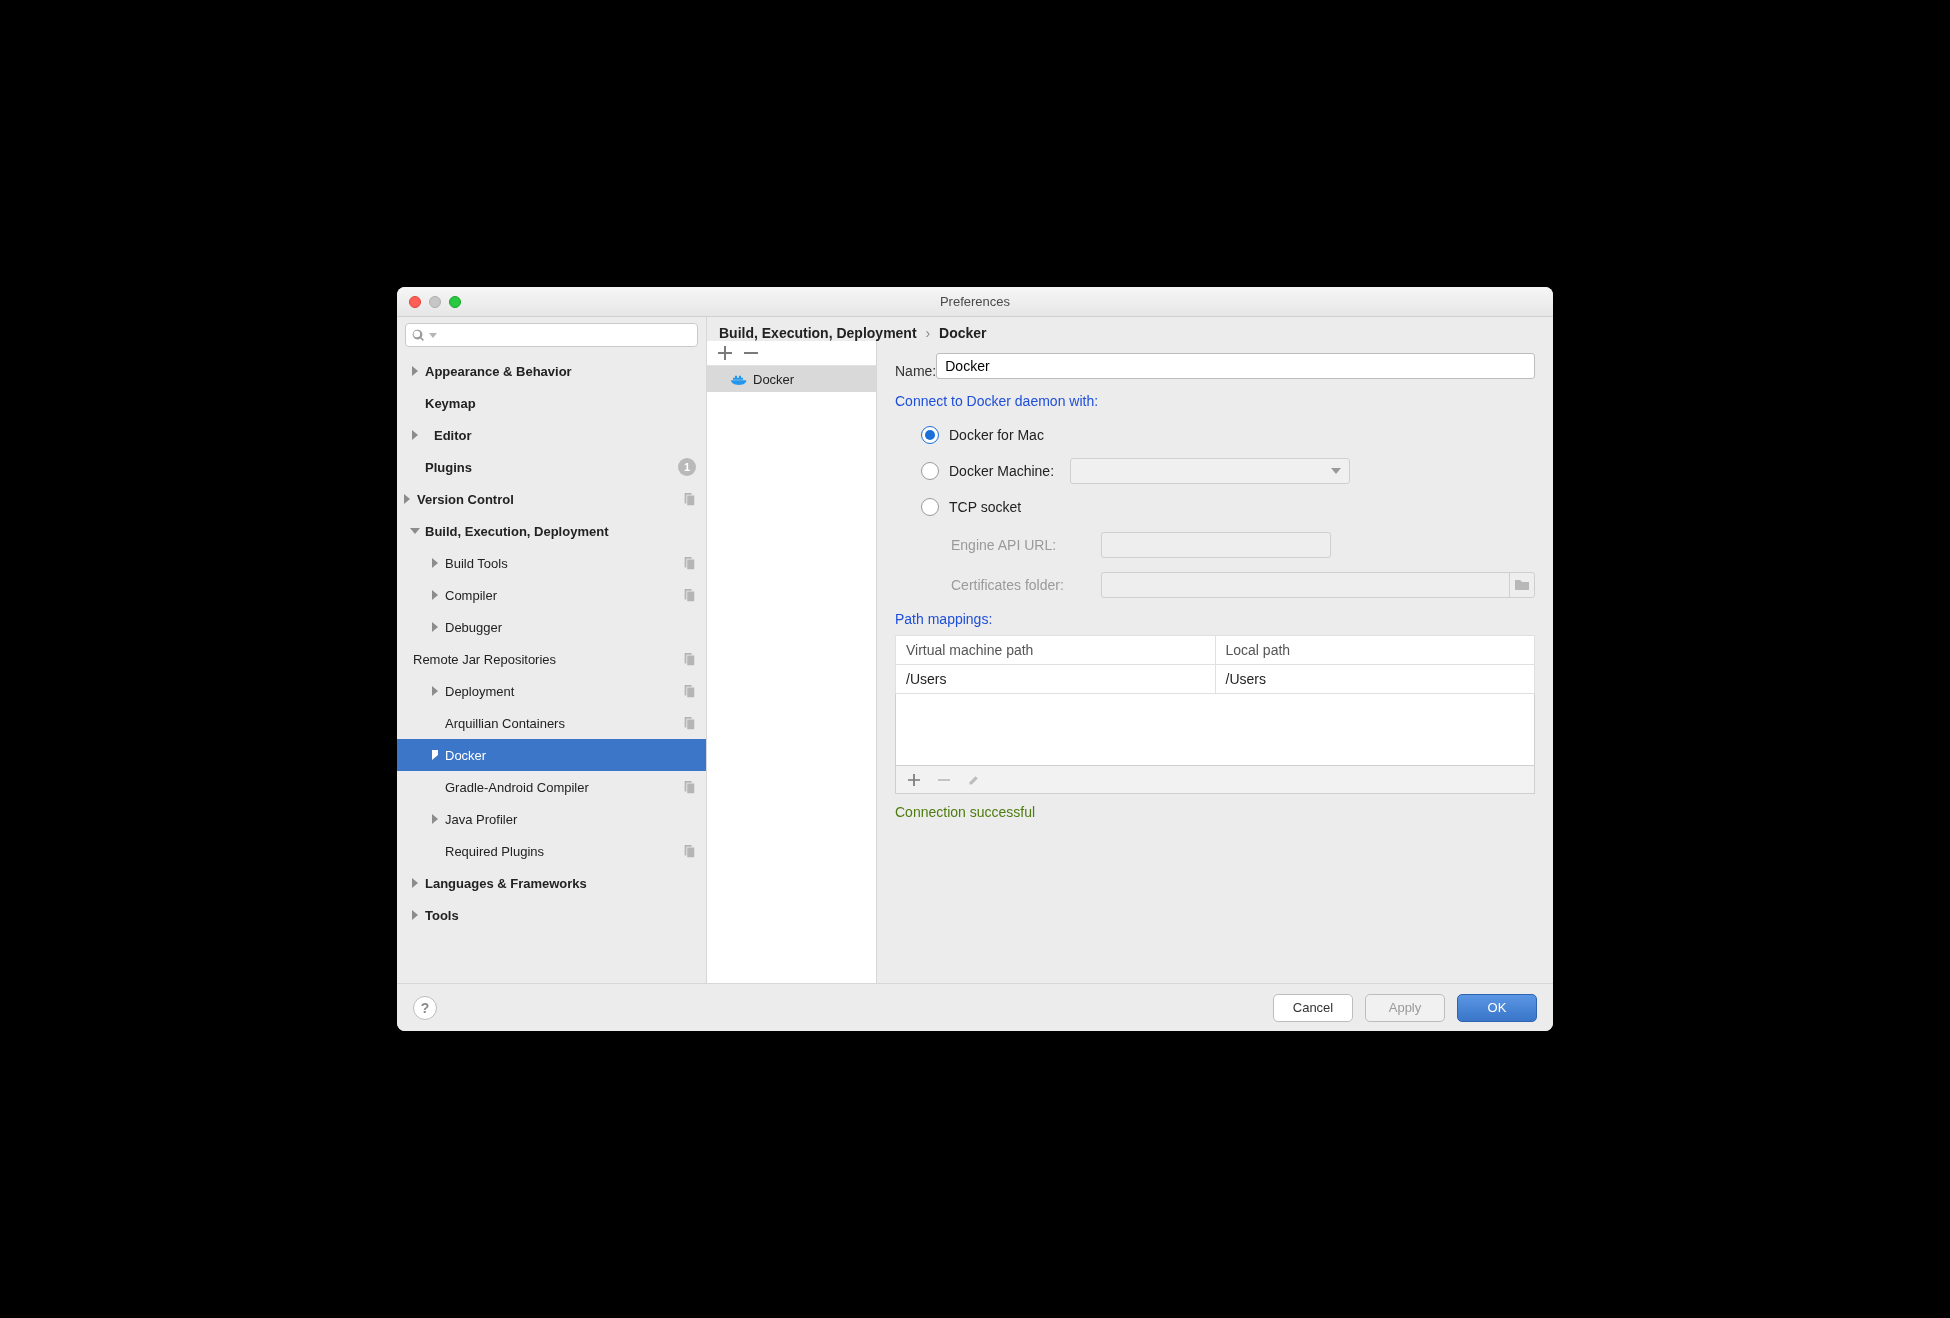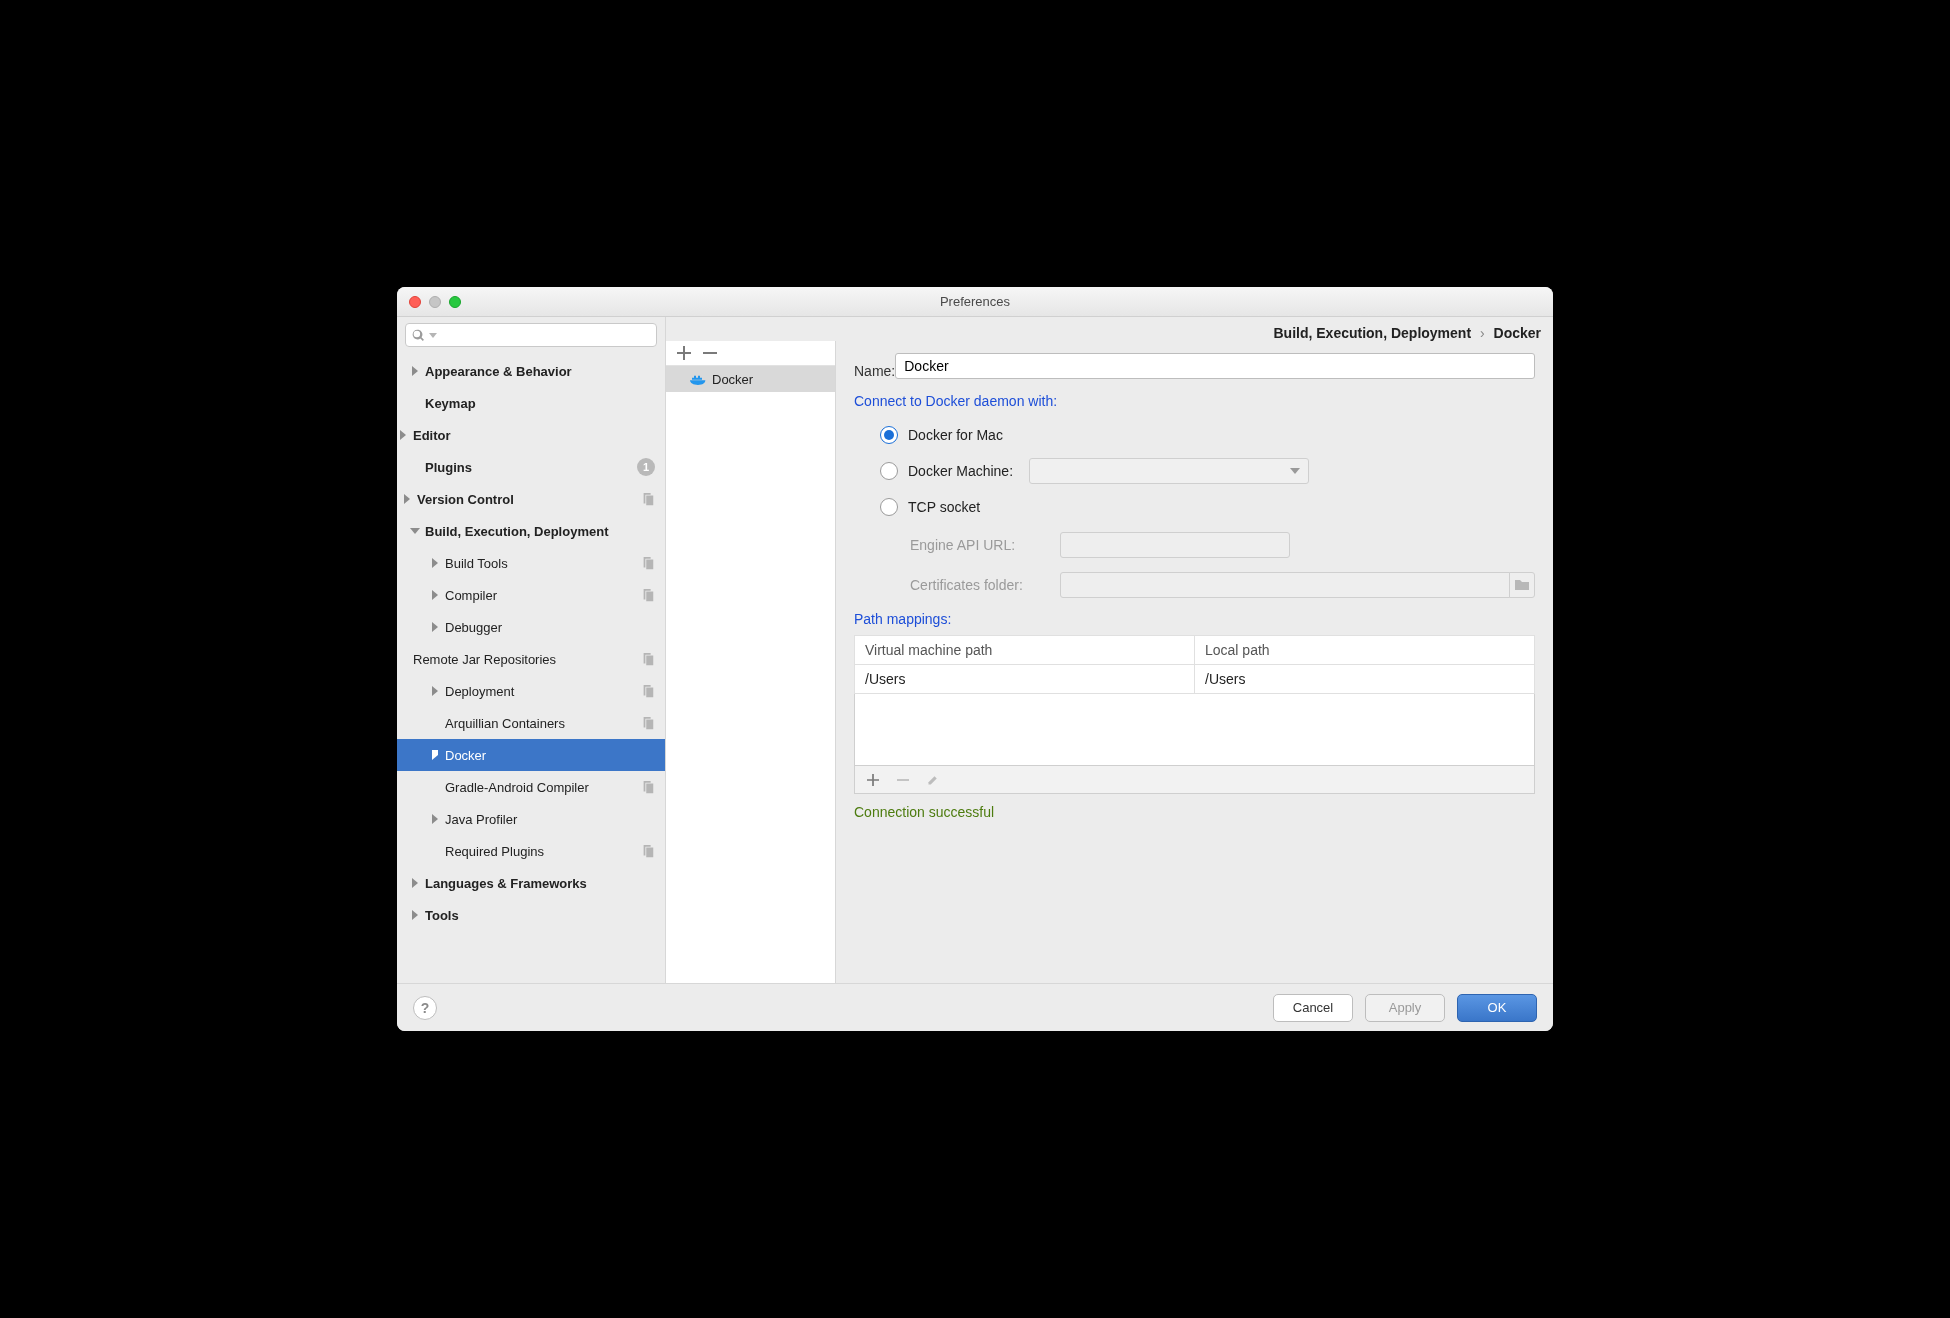--- a/index.html
+++ b/index.html
@@ -50,21 +50,21 @@
     color: #4a4a4a;
     font-size: 13px;
   }
   .body {
     flex: 1;
     display: flex;
     min-height: 0;
   }
   
   .sidebar {
-    width: 269px;
+    width: 310px;
     background: #ececec;
     border-right: 1px solid #d7d7d7;
     display: flex;
     flex-direction: column;
   }
   .search-wrap { padding: 6px 8px 6px 8px; }
   .search {
     width: 100%;
     height: 24px;
     border: 1px solid #c9c9c9;
@@ -262,21 +262,21 @@
           <div class="tree-row bold" style="padding-left: 12px;">
             <span class="arrow">
               <span class="tri-right"></span>
             </span>
             <span class="label">Appearance &amp; Behavior</span>
           </div>
           <div class="tree-row bold" style="padding-left: 12px;">
             <span class="arrow"></span>
             <span class="label">Keymap</span>
           </div>
-          <div class="tree-row bold" style="padding-left: 0;">
+          <div class="tree-row bold" style="padding-left: 12px; gap: 9px;">
             <span class="arrow">
               <span class="tri-right"></span>
             </span>
             <span class="label">Editor</span>
           </div>
           <div class="tree-row bold" style="padding-left: 12px;">
             <span class="arrow"></span>
             <span class="label">Plugins</span>
             <span class="trail">
               <span class="badge">1</span>
@@ -395,21 +395,21 @@
           <div class="tree-row bold" style="padding-left: 12px;">
             <span class="arrow">
               <span class="tri-right"></span>
             </span>
             <span class="label">Tools</span>
           </div>
         </div>
     </div>
 
     <div style="flex:1; display:flex; flex-direction:column; min-width:0;">
-      <div class="breadcrumb-row" style="padding-top:8px;text-align:right;">
+      <div class="breadcrumb-row" style="padding-top:8px;">
         <span>Build, Execution, Deployment</span>
         <span class="sep">›</span>
         <span>Docker</span>
       </div>
 
       <div style="flex:1; display:flex; min-height:0;">
 
         <div class="middle" style="background:#fff;">
           <div class="mid-toolbar">
             <span class="ico">

